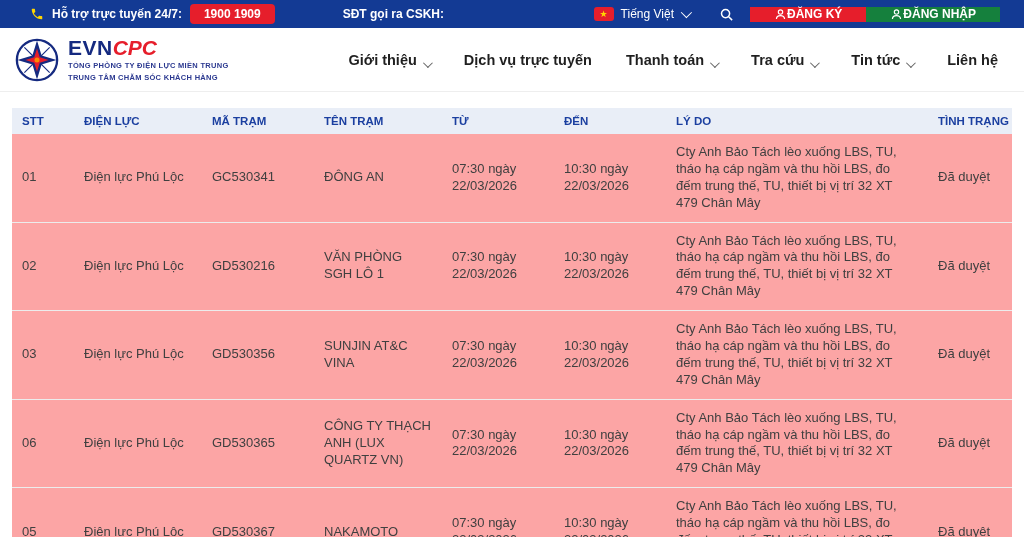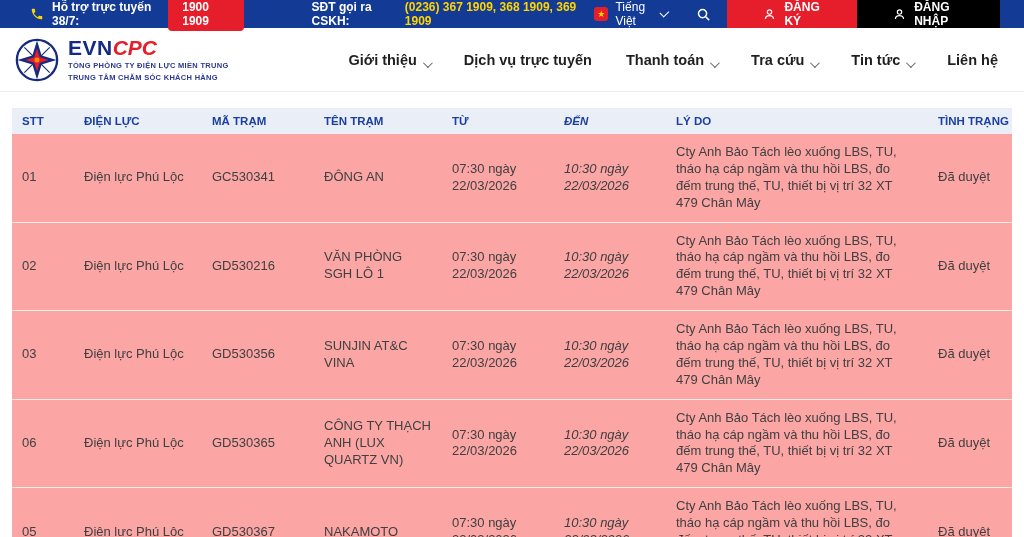--- a/index.html
+++ b/index.html
@@ -11,23 +11,23 @@
   .topbar-inner { display:flex; align-items:center; width:100%; }
   .tb-left { display:flex; align-items:center; gap:8px; padding-left:30px; }
   .tb-label { font-weight:bold; color:#fff; }
   .hotline-badge { background:#e61e2b; color:#fff; font-weight:bold; padding:3px 14px; border-radius:4px; font-size:12px; }
   .tb-mid { display:flex; align-items:center; gap:5px; margin-left:68px; }
   .tb-numbers { color:#ffd500; font-weight:bold; }
   .tb-right { display:flex; align-items:stretch; margin-left:auto; }
   .lang-wrap { display:flex; align-items:center; gap:7px; padding:0 14px; }
   .flag { width:20px; height:14px; background:#e61e2b; border-radius:3px; display:flex; align-items:center; justify-content:center; color:#ffd500; font-size:9px; line-height:1; }
   .search-wrap { display:flex; align-items:center; padding:0 16px; cursor:pointer; }
-  .tb-btn { display:flex; align-items:center; gap:8px; font-weight:bold; font-size:12px; padding:0 36px; cursor:pointer; }
+  .tb-btn { display:flex; align-items:center; gap:0; font-weight:bold; font-size:12px; padding:0 24px; cursor:pointer; }
   .btn-register { background:#e61e2b; }
-  .btn-login { background:#000000; margin-right:24px; }
+  .btn-login { background:#15803d; margin-right:24px; }
   .chev { display:inline-block; width:8px; height:8px; border-right:1.5px solid currentColor; border-bottom:1.5px solid currentColor; transform:rotate(45deg) translateY(-2px); }
 
   
   .header { height:64px; display:flex; align-items:center; padding:0 14px; border-bottom:1px solid #eee; }
   .brand { display:flex; align-items:center; gap:8px; }
   .brand-text .brand-row { display:flex; align-items:baseline; }
   .evn { color:#152a80; font-weight:bold; font-size:21px; letter-spacing:.5px; }
   .cpc { color:#e61e2b; font-weight:bold; font-style:italic; font-size:21px; }
   .brand-sub { color:#2b3990; font-weight:bold; font-size:7.5px; line-height:1.5; letter-spacing:.3px; }
   .nav { margin-left:auto; display:flex; align-items:center; gap:34px; padding-right:12px; }
@@ -36,47 +36,46 @@
 
   
   .table-wrap { padding:16px 12px 0 12px; }
   table { width:100%; border-collapse:collapse; table-layout:fixed; }
   thead th { background:#e9eef7; color:#1b3fa0; font-size:11.5px; font-weight:bold; text-align:left; padding:7px 10px; white-space:nowrap; }
   th.c-stt, td.c-stt { width:62px; }
   th.c-dl,  td.c-dl  { width:128px; }
   th.c-ma,  td.c-ma  { width:112px; }
   th.c-ten, td.c-ten { width:128px; }
   th.c-tu,  td.c-tu  { width:112px; }
-  th.c-den, td.c-den { width:112px;font-style:italic; }
+  th.c-den, td.c-den { width:112px; }
   th.c-ly,  td.c-ly  { width:252px; }
   th.c-tt,  td.c-tt  { text-align:left; padding-left:20px; }
   th.c-tt { text-align:right; padding-right:28px; }
   tbody td { color:#404040; font-size:13px; line-height:1.3; padding:10px; height:58px; vertical-align:middle; border-bottom:1px solid #ececec; background:#fca5a5; }
   td.c-tu, td.c-den { padding-right:24px; }
 
   .icon-svg { display:block; }
 </style>
 </head>
 <body>
 
 <div class="topbar">
   <div class="topbar-inner">
     <div class="tb-left">
       <span>
         <svg class="icon-svg" width="14" height="14" viewBox="0 0 24 24">
           <path fill="#ffd500" d="M6.6 10.8c1.4 2.8 3.8 5.1 6.6 6.6l2.2-2.2c.3-.3.7-.4 1-.2 1.1.4 2.3.6 3.6.6.6 0 1 .4 1 1V20c0 .6-.4 1-1 1C10.6 21 3 13.4 3 4c0-.6.4-1 1-1h3.5c.6 0 1 .4 1 1 0 1.2.2 2.4.6 3.6.1.3 0 .7-.2 1l-2.3 2.2z"></path>
         </svg>
       </span>
-      <span class="tb-label">Hỗ trợ trực tuyến 38/7:</span>
+      <span class="tb-label">Hỗ trợ trực tuyến 24/7:</span>
       <span class="hotline-badge">1900 1909</span>
     </div>
 
     <div class="tb-mid">
       <span class="tb-label">SĐT gọi ra CSKH:</span>
-      <span class="tb-numbers">(0236) 367 1909, 368 1909, 369 1909</span>
     </div>
 
     <div class="tb-right">
       <div class="lang-wrap">
         <span class="flag">★</span>
         <span>Tiếng Việt</span>
         <span class="chev"></span>
       </div>
       <div class="search-wrap">
         <span>

